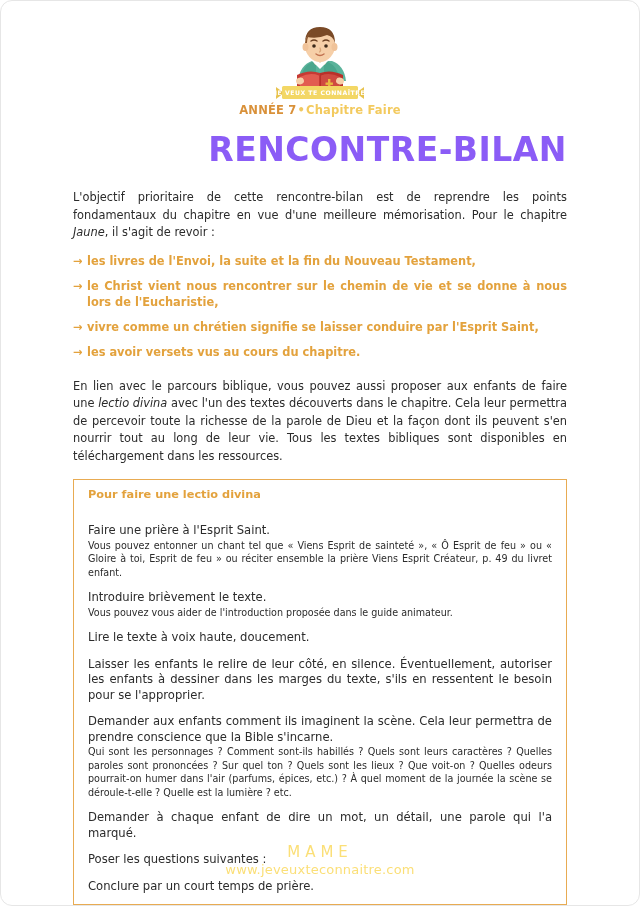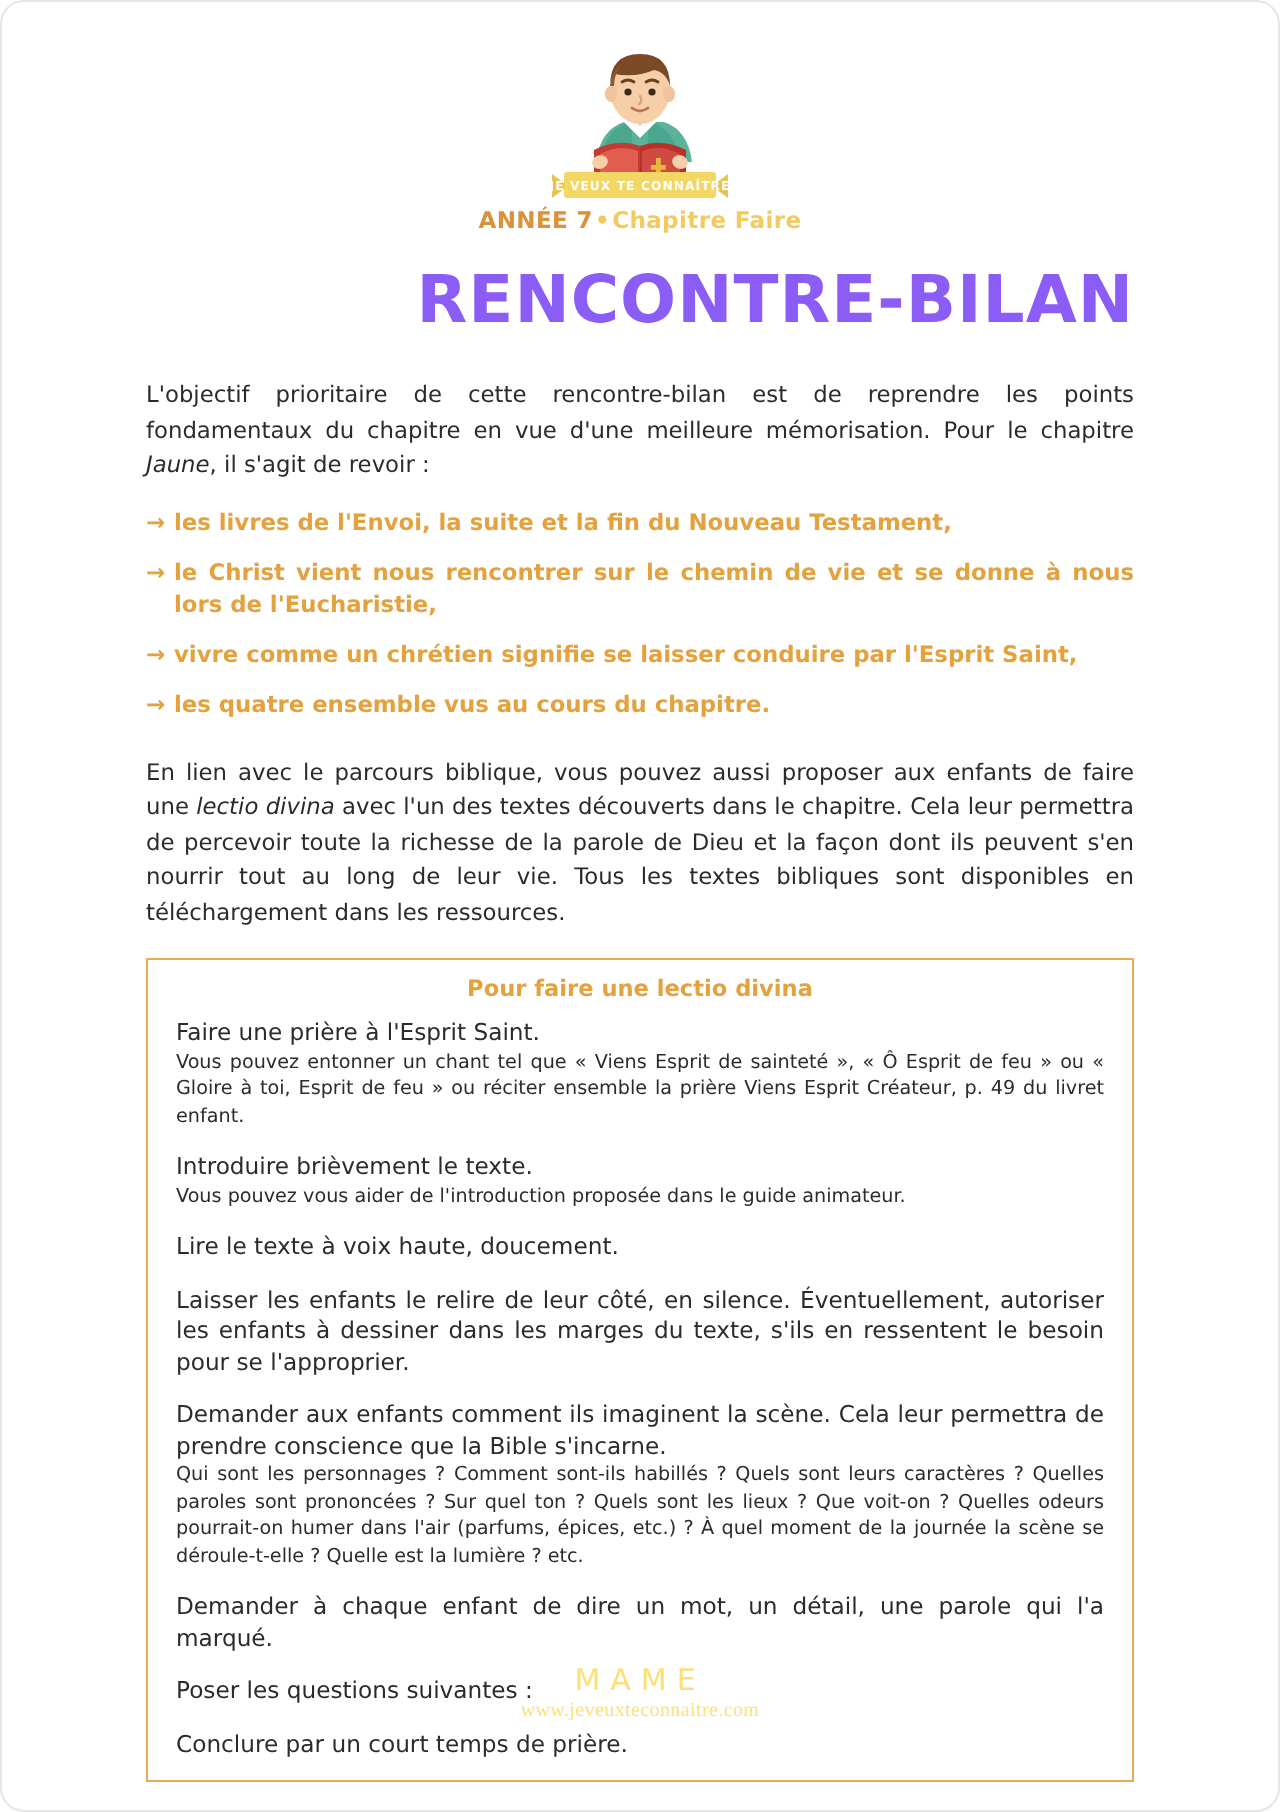--- a/index.html
+++ b/index.html
@@ -112,25 +112,25 @@
 
   
   .lectio-box {
     margin-top: 14px;
     border: 1px solid #e8ab52;
     padding: 8px 14px 10px 14px;
     box-sizing: border-box;
   }
 
   .box-title {
-    text-align: center;
+    text-align: left;
     font-size: 11.3px;
     font-weight: bold;
     color: #e3a23d;
-    margin-bottom: 8px;
+    margin-bottom: 22px;
   }
 
   .step { margin-bottom: 11px; }
   .step:last-child { margin-bottom: 0; }
 
   .step-main {
     font-size: 11.6px;
     line-height: 15.5px;
     color: #2b2b2b;
     text-align: justify;
@@ -161,35 +161,34 @@
     top: 0;
     color: #2b2b2b;
     font-size: 11px;
   }
 
   
   .footer {
     position: absolute;
     left: 0;
     right: 0;
-    bottom: 44px;
+    bottom: 28px;
     text-align: center;
   }
   .brand {
     font-size: 15px;
     letter-spacing: 5px;
     color: #fbdf77;
     font-weight: normal;
   }
   .brand-url {
     margin-top: 1px;
-    font-size: 10px;
+    font-size: 13px;
     letter-spacing: .2px;
     color: #fbdf77;
-    font-family: Liberation Serif, serif;
   }
 </style>
 </head>
 <body>
 
 <div class="page">
 
   <div class="header">
 
     <div class="mascot-wrap">
@@ -256,21 +255,21 @@
     <li class="arrow-item">
       <span class="arrow">→</span>
       <span>le Christ vient nous rencontrer sur le chemin de vie et se donne à nous lors de l'Eucharistie,</span>
     </li>
     <li class="arrow-item">
       <span class="arrow">→</span>
       <span>vivre comme un chrétien signifie se laisser conduire par l'Esprit Saint,</span>
     </li>
     <li class="arrow-item">
       <span class="arrow">→</span>
-      <span>les quatre ensemble vus au cours du chapitre.</span>
+      <span>les avoir versets vus au cours du chapitre.</span>
     </li>
   </ul>
 
   <p class="para2"><span>En lien avec le parcours biblique, vous pouvez aussi proposer aux enfants de faire une </span><em>lectio divina</em><span> avec l'un des textes découverts dans le chapitre. Cela leur permettra de percevoir toute la richesse de la parole de Dieu et la façon dont ils peuvent s'en nourrir tout au long de leur vie. Tous les textes bibliques sont disponibles en téléchargement dans les ressources.</span></p>
 
   <div class="lectio-box">
 
     <div class="box-title">Pour faire une lectio divina</div>
 
     <div class="step">

